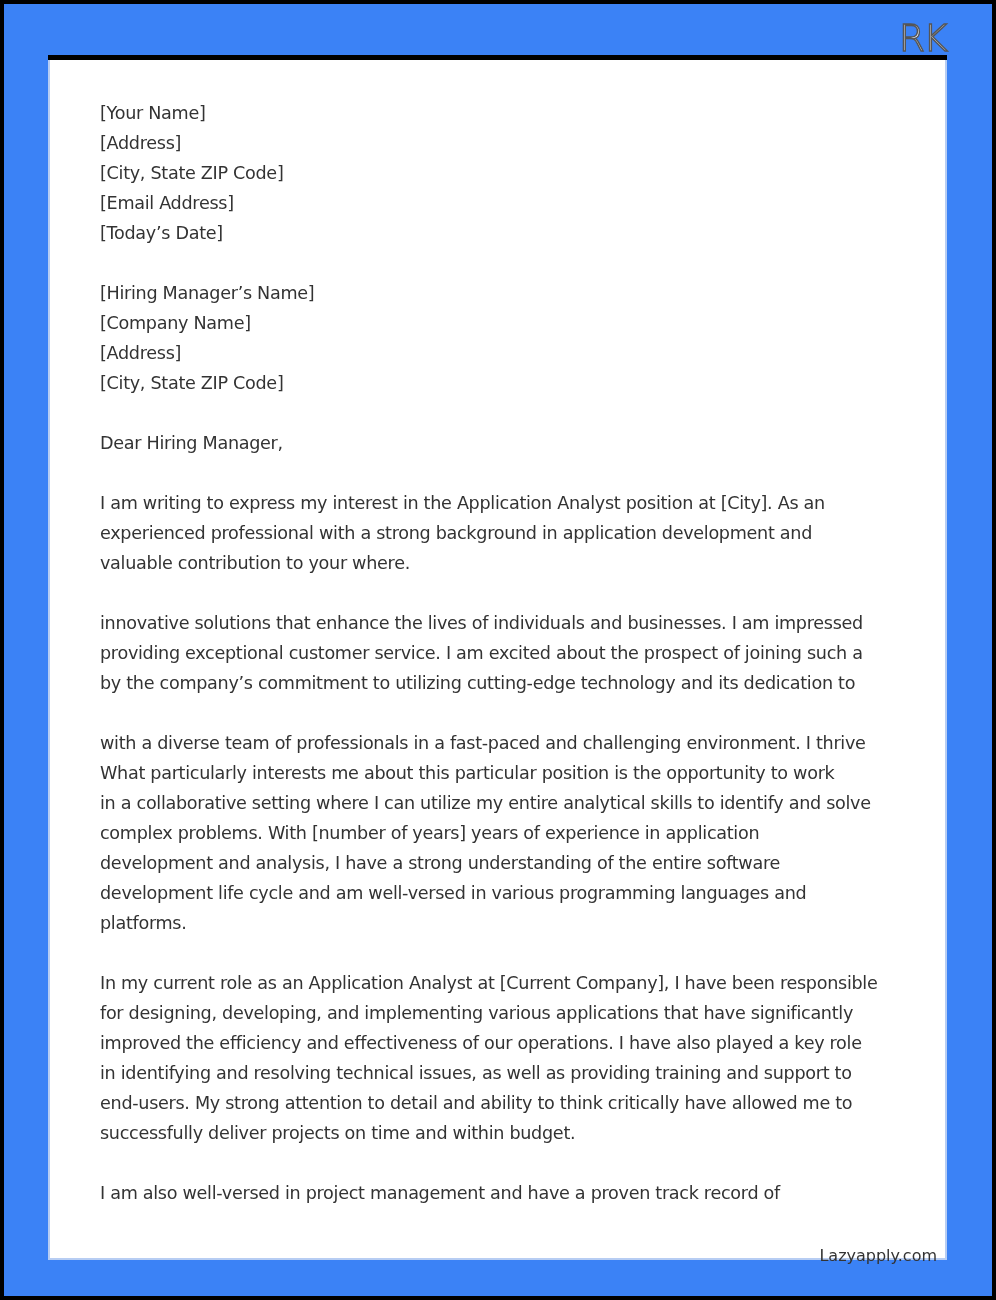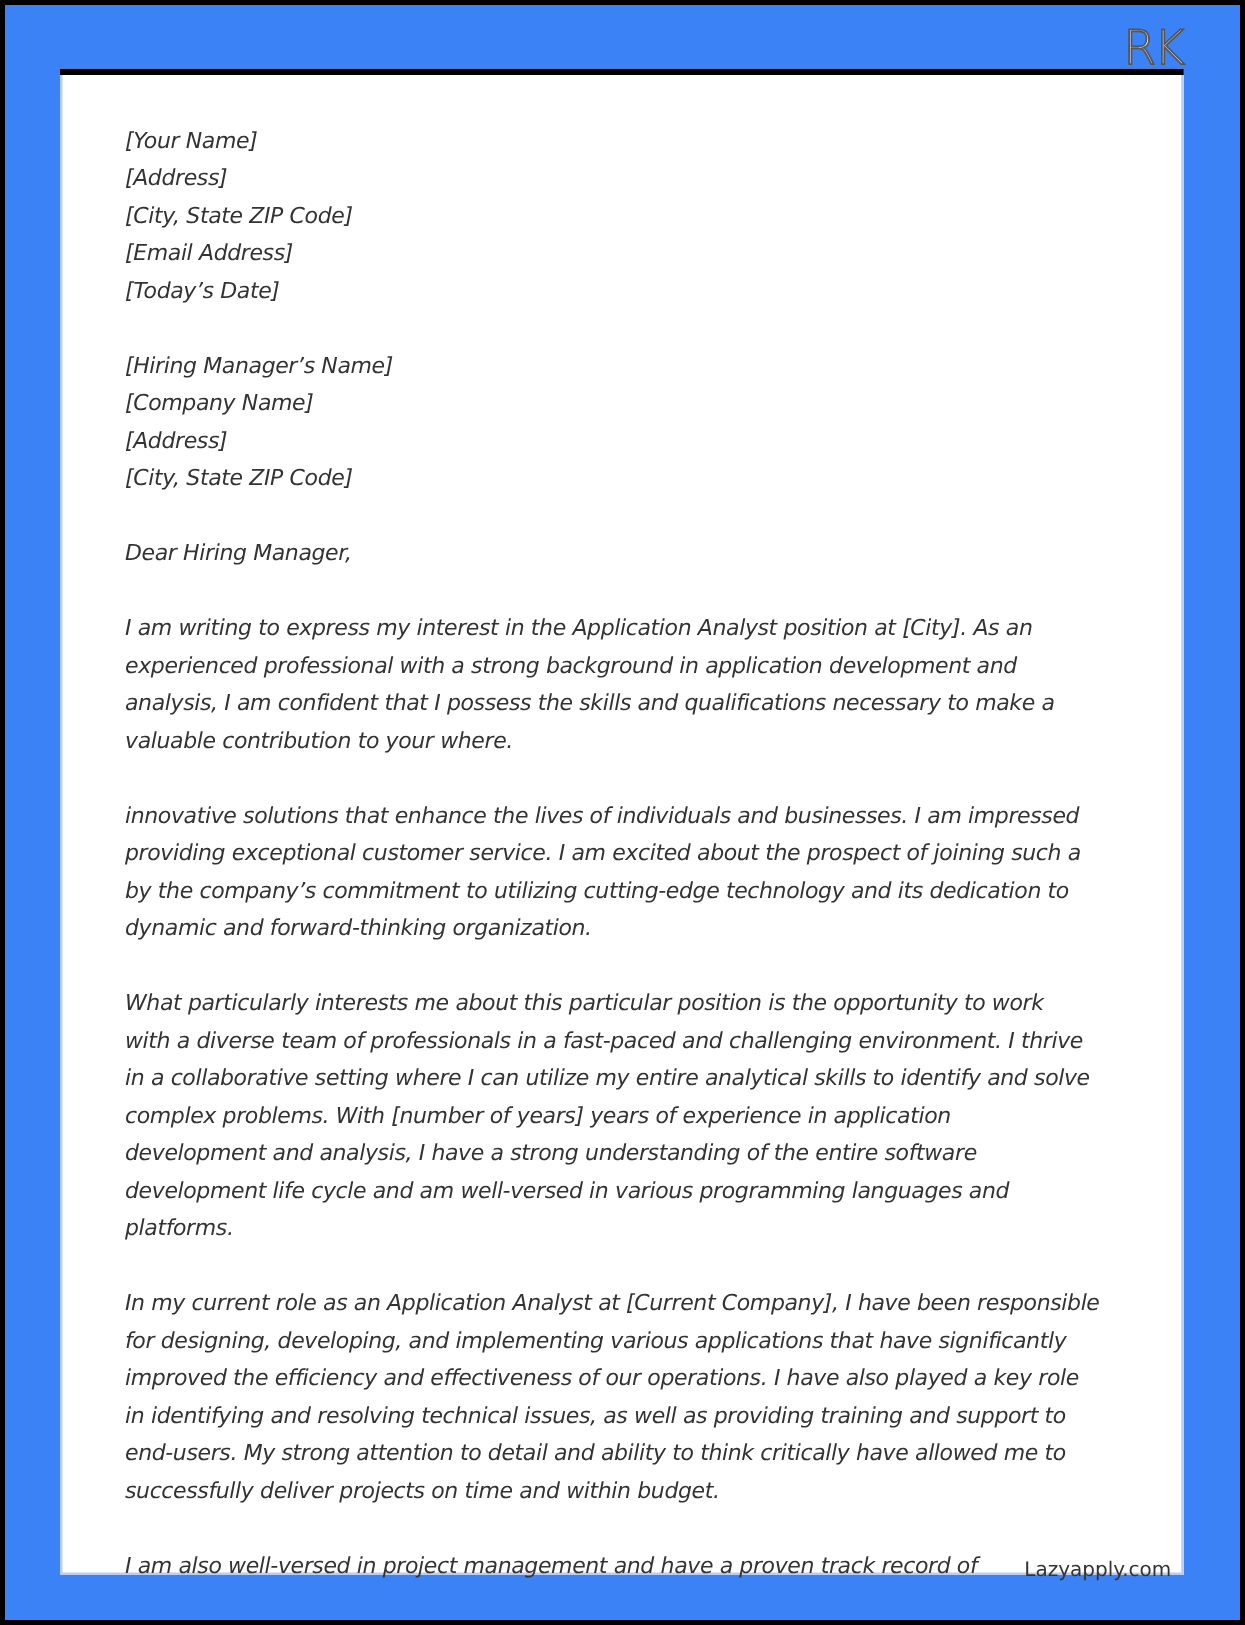--- a/index.html
+++ b/index.html
@@ -25,21 +25,21 @@
     box-sizing: border-box;
   }
   .topbar {
     position: absolute; left: 44px; top: 51px; width: 899px; height: 5px; background: #000;
   }
   .letter {
     position: absolute; left: 96px; top: 94px; width: 810px;
     font-size: 17.6px; color: #333; line-height: 30px; letter-spacing: -0.3px;
   }
   .letter p { margin: 0 0 30px 0; white-space: nowrap; }
-  .letter .line { display: block; font-style: italic; }
+  .letter .line { display: block; }
   .watermark {
     position: absolute; right: 55px; top: 1242px; font-size: 16px; color: #333;
   }
 </style>
 </head>
 <body>
 
 <div class="frame">
   <div class="brand">RK</div>
   <div class="card"></div>
@@ -58,32 +58,30 @@
       <span class="line">[Company Name]</span>
       <span class="line">[Address]</span>
       <span class="line">[City, State ZIP Code]</span>
     </p>
     <p>
       <span class="line">Dear Hiring Manager,</span>
     </p>
     <p>
       <span class="line">I am writing to express my interest in the Application Analyst position at [City]. As an</span>
       <span class="line">experienced professional with a strong background in application development and</span>
-      <span class="line">analysis, I am confident that I possess the skills and qualifications necessary to make a</span>
       <span class="line">valuable contribution to your where.</span>
     </p>
     <p>
       <span class="line">innovative solutions that enhance the lives of individuals and businesses. I am impressed</span>
       <span class="line">providing exceptional customer service. I am excited about the prospect of joining such a</span>
       <span class="line">by the company’s commitment to utilizing cutting-edge technology and its dedication to</span>
-      <span class="line">dynamic and forward-thinking organization.</span>
     </p>
     <p>
+      <span class="line">with a diverse team of professionals in a fast-paced and challenging environment. I thrive</span>
       <span class="line">What particularly interests me about this particular position is the opportunity to work</span>
-      <span class="line">with a diverse team of professionals in a fast-paced and challenging environment. I thrive</span>
       <span class="line">in a collaborative setting where I can utilize my entire analytical skills to identify and solve</span>
       <span class="line">complex problems. With [number of years] years of experience in application</span>
       <span class="line">development and analysis, I have a strong understanding of the entire software</span>
       <span class="line">development life cycle and am well-versed in various programming languages and</span>
       <span class="line">platforms.</span>
     </p>
     <p>
       <span class="line">In my current role as an Application Analyst at [Current Company], I have been responsible</span>
       <span class="line">for designing, developing, and implementing various applications that have significantly</span>
       <span class="line">improved the efficiency and effectiveness of our operations. I have also played a key role</span>

